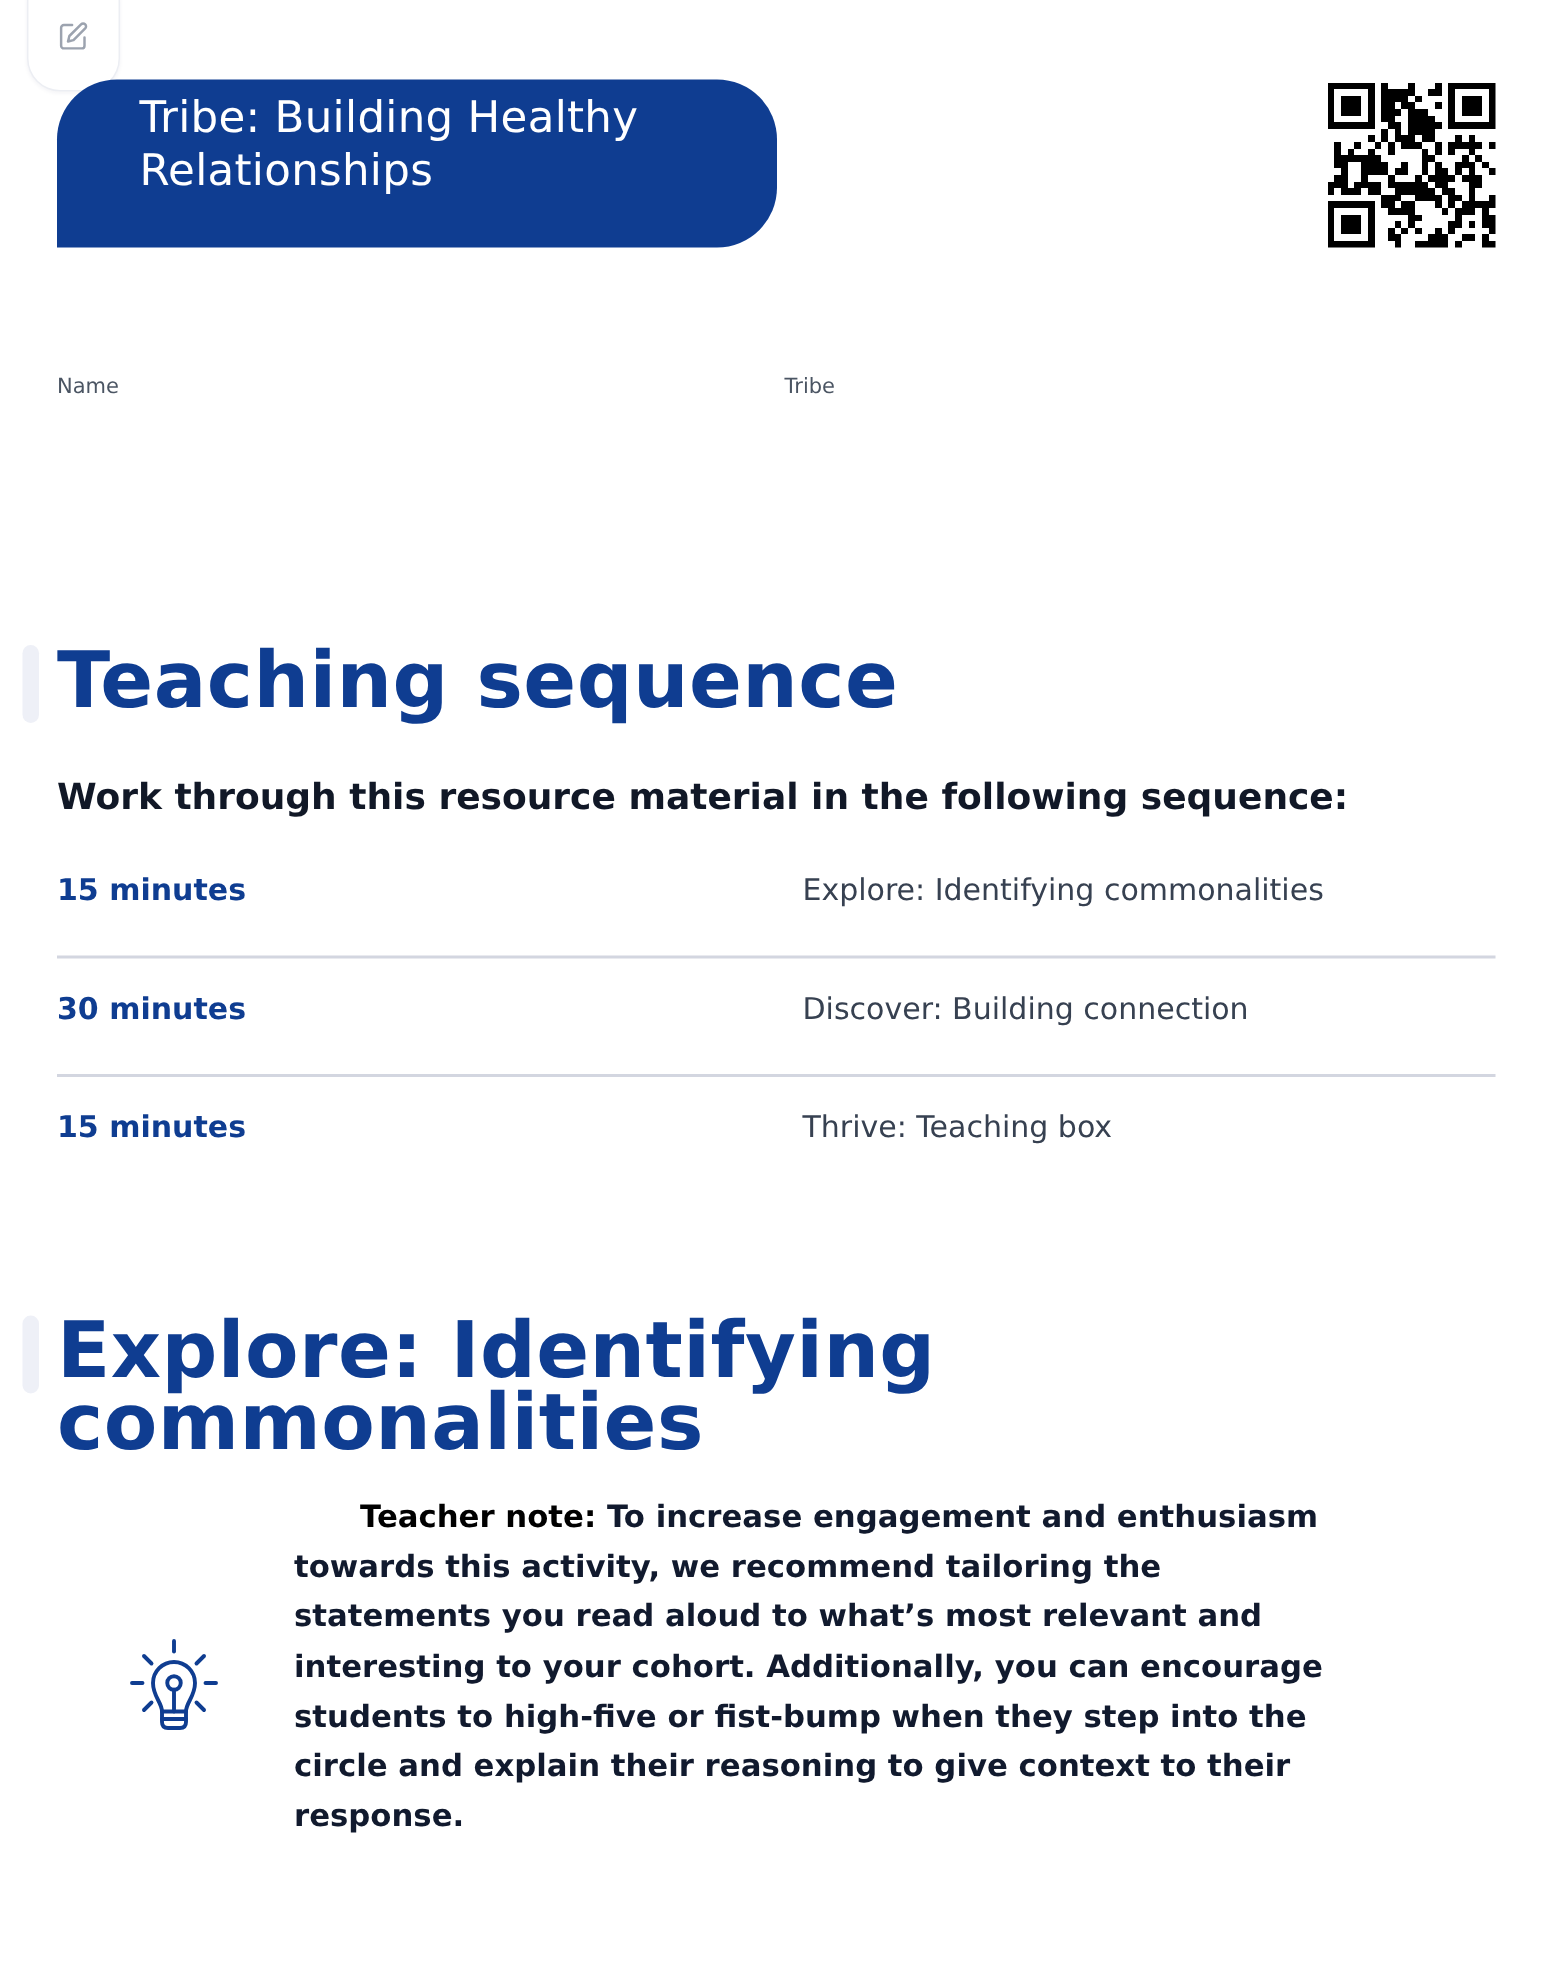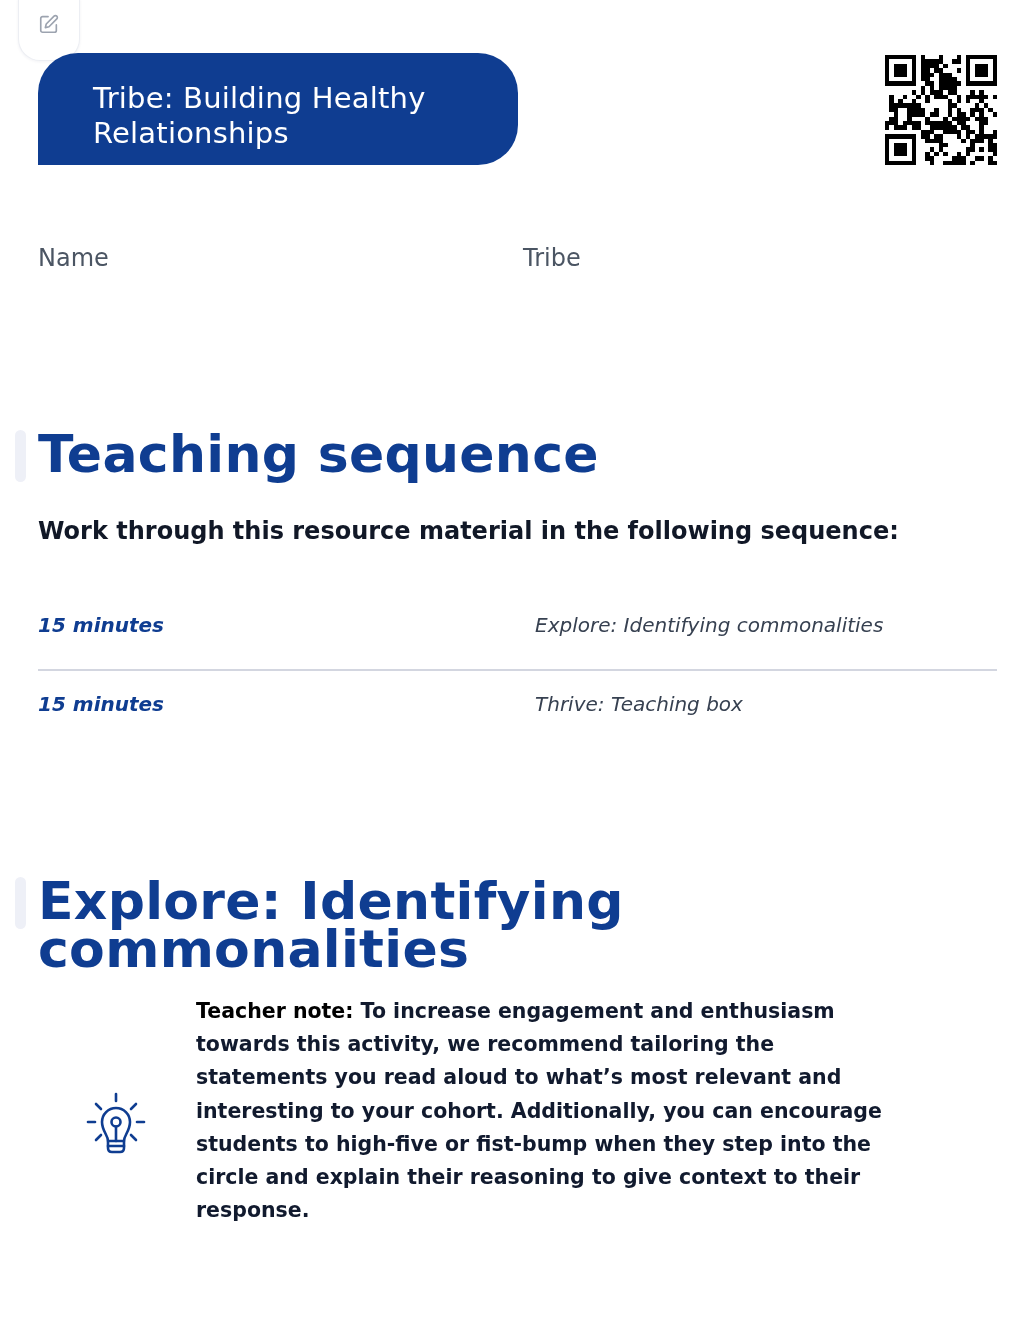--- a/index.html
+++ b/index.html
@@ -34,41 +34,41 @@
     .edit-tab svg { margin-top: -6px; }
     .banner {
       position: absolute;
       left: 38px;
       top: 53px;
       width: 480px;
       height: 112px;
       background: #0f3d91;
       border-radius: 40px 40px 40px 0;
       box-sizing: border-box;
-      padding: 28px 20px 0 55px;
+      padding: 8px 20px 0 55px;
     }
     .banner-title {
       color: #ffffff;
       font-size: 29px;
       line-height: 35px;
       font-weight: normal;
       margin: 0;
       letter-spacing: 0.2px;
     }
     .qr {
       position: absolute;
       left: 885px;
       top: 55px;
       width: 112px;
       height: 110px;
     }
     .field-label {
       position: absolute;
       top: 245px;
-      font-size: 24px;
+      font-size: 14px;
       color: #4b5563;
       line-height: 26px;
     }
     .field-name { left: 38px; }
     .field-class { left: 523px; }
 
     .section-marker {
       position: absolute;
       left: 15px;
       width: 11px;
@@ -92,23 +92,22 @@
       top: 518px;
       margin: 0;
       font-size: 24px;
       font-weight: bold;
       color: #111827;
       line-height: 26px;
     }
     .sequence {
       position: absolute;
       left: 38px;
-      top: 592px;
+      top: 560px;
       width: 959px;
-      font-style: italic;
     }
     .seq-row {
       position: relative;
       height: 79px;
       border-bottom: 2px solid #d3d6e0;
       box-sizing: border-box;
     }
     .seq-row:last-child { border-bottom: none; }
     .seq-duration {
       position: absolute;
@@ -144,21 +143,21 @@
       position: absolute;
       left: 136px;
       top: 0;
       width: 700px;
       margin: 0;
       font-size: 20.5px;
       font-weight: bold;
       line-height: 33.2px;
       color: #111a2e;
     }
-    .note-label { color: #000000; }
+    .note-label { color: #000000; margin-left: 44px; }
   </style>
 </head>
 <body>
 
 <div class="edit-tab">
   <span>
     <svg width="22" height="22" viewBox="0 0 24 24" fill="none" stroke="#9ca3af" stroke-width="1.8" stroke-linecap="round" stroke-linejoin="round">
       <path d="M20 13v6a2 2 0 0 1-2 2H5a2 2 0 0 1-2-2V6a2 2 0 0 1 2-2h6"></path>
       <path d="M17.5 3.5a2.1 2.1 0 0 1 3 3L12 15l-4 1 1-4z"></path>
     </svg>
@@ -503,20 +502,24 @@
 <h2 class="section-heading" style="top:430px;">Teaching sequence</h2>
 
 <p class="intro">Work through this resource material in the following sequence:</p>
 
 <div class="sequence">
   <div class="seq-row">
     <span class="seq-duration">15 minutes</span>
     <span class="seq-activity">Explore: Identifying commonalities</span>
   </div>
   <div class="seq-row">
+    <span class="seq-duration">30 minutes</span>
+    <span class="seq-activity">Discover: Building connection</span>
+  </div>
+  <div class="seq-row">
     <span class="seq-duration">15 minutes</span>
     <span class="seq-activity">Thrive: Teaching box</span>
   </div>
 </div>
 
 <div class="section-marker" style="top:877px;"></div>
 <h2 class="section-heading" style="top:877px;">Explore: Identifying commonalities</h2>
 
 <div class="note">
   <span class="note-icon">

